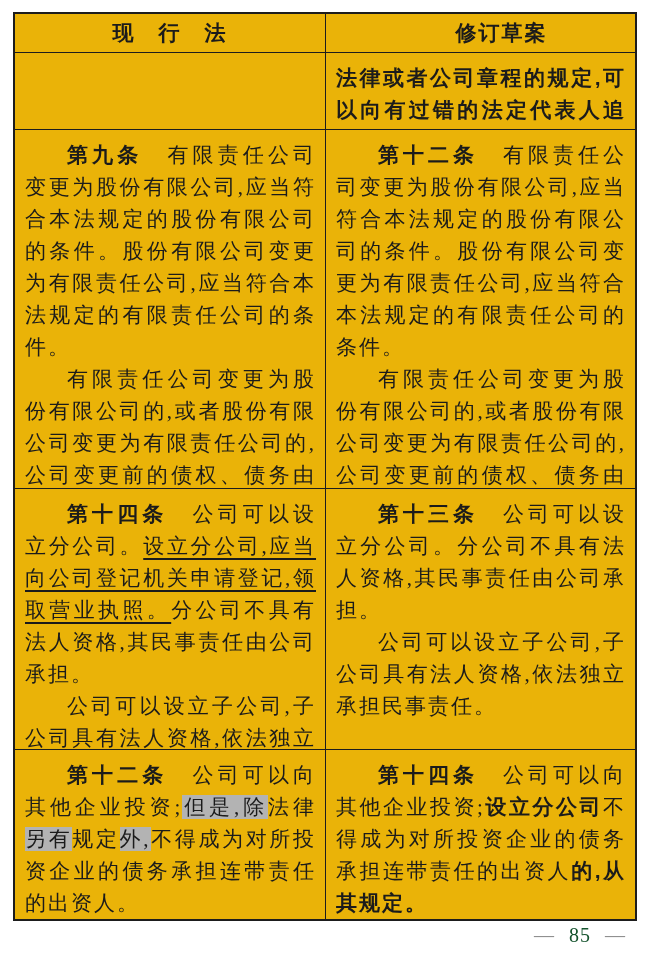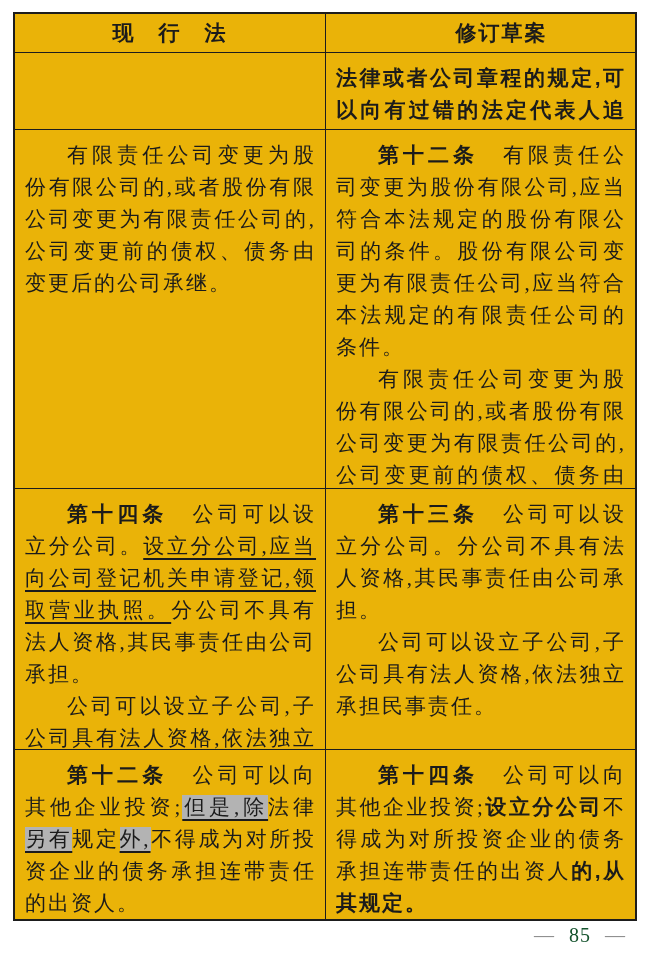--- a/index.html
+++ b/index.html
@@ -55,21 +55,20 @@
     font-family:"Liberation Sans","DejaVu Sans",sans-serif;
     font-weight:bold;
   }
   .seg-del{
     text-decoration:underline;
     text-underline-offset:5px;
     text-decoration-thickness:1.5px;
   }
   .seg-delhl{
     background:var(--highlight);
-    text-decoration:underline;
     text-underline-offset:5px;
     text-decoration-thickness:1.5px;
   }
   .footer{
     position:absolute;
     right:24px; bottom:14px;
     font-size:20px;
     letter-spacing:1px;
     display:flex; gap:14px; align-items:center;
     color:#3a3a3a;
@@ -84,20 +83,21 @@
 
   <div class="cmp-table">
     <div class="th left">现　行　法</div>
     <div class="th right">修订草案</div>
 
   <div class="cell left"></div>
       <div class="cell right">
         <p><span class="seg-bold">法律或者公司章程的规定,可以向有过错的法定代表人追偿。</span></p>
       </div>
       <div class="cell left">
+        <p class="indent"><span class="seg-bold">第九条</span><span>　有限责任公司变更为股份有限公司,应当符合本法规定的股份有限公司的条件。股份有限公司变更为有限责任公司,应当符合本法规定的有限责任公司的条件。</span></p>
         <p class="indent"><span>有限责任公司变更为股份有限公司的,或者股份有限公司变更为有限责任公司的,公司变更前的债权、债务由变更后的公司承继。</span></p>
       </div>
       <div class="cell right">
         <p class="indent"><span class="seg-bold">第十二条</span><span>　有限责任公司变更为股份有限公司,应当符合本法规定的股份有限公司的条件。股份有限公司变更为有限责任公司,应当符合本法规定的有限责任公司的条件。</span></p>
         <p class="indent"><span>有限责任公司变更为股份有限公司的,或者股份有限公司变更为有限责任公司的,公司变更前的债权、债务由变更后的公司承继。</span></p>
       </div>
       <div class="cell left">
         <p class="indent"><span class="seg-bold">第十四条</span><span>　公司可以设立分公司。</span><span class="seg-del">设立分公司,应当向公司登记机关申请登记,领取营业执照。</span><span>分公司不具有法人资格,其民事责任由公司承担。</span></p>
         <p class="indent"><span>公司可以设立子公司,子公司具有法人资格,依法独立承担民事责任。</span></p>
       </div>

